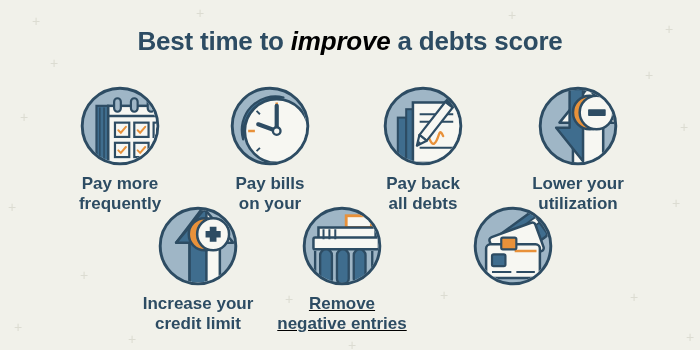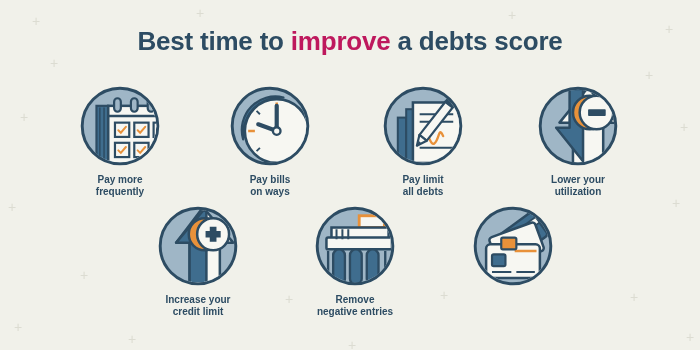--- a/index.html
+++ b/index.html
@@ -32,35 +32,35 @@
     position: absolute;
     top: 26px;
     left: 0;
     width: 700px;
     text-align: center;
     font-size: 26px;
     font-weight: bold;
     color: #2d4c63;
     letter-spacing: -0.2px;
   }
-  .title .accent { color: #be185d; }
+  .title .accent { color: #000000; font-style: italic; }
 
   .item {
     position: absolute;
     width: 150px;
     text-align: center;
   }
   .icon-wrap {
     width: 84px;
     height: 84px;
     margin: 0 auto;
   }
   .label {
     margin-top: 6px;
-    font-size: 10px;
+    font-size: 17px;
     font-weight: bold;
     color: #2d4c63;
     line-height: 1.18;
     white-space: pre-line;
   }
   
   .r1 { top: 84px; }
   .r2 { top: 204px; }
 </style>
 </head>
@@ -140,21 +140,21 @@
           <line x1="24" y1="56" x2="32" y2="56" stroke="#e8913a" stroke-width="3"></line>
           <line x1="34" y1="32" x2="38" y2="36" stroke="#2d4c63" stroke-width="2.2"></line>
           <line x1="34" y1="80" x2="38" y2="76" stroke="#2d4c63" stroke-width="2.2"></line>
           <line x1="58" y1="56" x2="58" y2="26" stroke="#2d4c63" stroke-width="5" stroke-linecap="round"></line>
           <line x1="58" y1="56" x2="36" y2="48" stroke="#2d4c63" stroke-width="5" stroke-linecap="round"></line>
           <circle cx="58" cy="56" r="4.5" fill="#f7f7f2" stroke="#2d4c63" stroke-width="2.8"></circle>
         </g>
       </svg>
     </div>
     <div class="label">Pay bills
-on ways</div>
+on your</div>
   </div>
 
   <div class="item r1" style="left:348px;">
     <div class="icon-wrap">
       <svg viewBox="0 0 100 100" width="84" height="84">
         <circle cx="50" cy="50" r="45" fill="#9fb6c6" stroke="#2d4c63" stroke-width="3.5"></circle>
         <clipPath id="c3">
             <circle cx="50" cy="50" r="43.2"></circle>
           </clipPath>
         <g clip-path="url(#c3)">
@@ -167,21 +167,21 @@
           <path d="M46 68 q6 -18 12 -2 q5 13 11 -6 q2 -6 5 2" stroke="#e8913a" stroke-width="2.8" fill="none" stroke-linecap="round"></path>
           <g transform="rotate(38 62 48)">
             <rect x="57" y="4" width="11" height="14" fill="#2d4c63" stroke="#2d4c63" stroke-width="2.4"></rect>
             <rect x="57" y="18" width="11" height="50" fill="#f7f7f2" stroke="#2d4c63" stroke-width="2.6"></rect>
             <path d="M57 68 L62.5 80 L68 68 Z" fill="#f7f7f2" stroke="#2d4c63" stroke-width="2.6" stroke-linejoin="round"></path>
             <line x1="62.5" y1="74" x2="62.5" y2="80" stroke="#2d4c63" stroke-width="2.4"></line>
           </g>
         </g>
       </svg>
     </div>
-    <div class="label">Pay limit
+    <div class="label">Pay back
 all debts</div>
   </div>
 
   <div class="item r2" style="left:123px;">
     <div class="icon-wrap">
       <svg viewBox="0 0 100 100" width="84" height="84">
         <circle cx="50" cy="50" r="45" fill="#9fb6c6" stroke="#2d4c63" stroke-width="3.5"></circle>
         <clipPath id="c5">
             <circle cx="50" cy="50" r="43.2"></circle>
           </clipPath>
@@ -211,21 +211,21 @@
           <circle cx="64" cy="34" r="20" fill="#e8913a" stroke="#2d4c63" stroke-width="3"></circle>
           <circle cx="72" cy="34" r="20" fill="#f7f7f2" stroke="#2d4c63" stroke-width="3"></circle>
           <rect x="62" y="30" width="21" height="8" rx="1" fill="#2d4c63"></rect>
         </g>
       </svg>
     </div>
     <div class="label">Lower your
 utilization</div>
   </div>
 
-  <div class="item r2" style="left:280px;">
+  <div class="item r2" style="left:267px;text-decoration:underline;">
     <div class="icon-wrap">
       <svg viewBox="0 0 100 100" width="84" height="84">
         <circle cx="50" cy="50" r="45" fill="#9fb6c6" stroke="#2d4c63" stroke-width="3.5"></circle>
         <clipPath id="c6">
             <circle cx="50" cy="50" r="43.2"></circle>
           </clipPath>
         <g clip-path="url(#c6)">
           <rect x="55" y="14" width="30" height="14" fill="#f7f7f2" stroke="#e8913a" stroke-width="3.4"></rect>
           <rect x="22" y="28" width="68" height="16" fill="#f7f7f2" stroke="#2d4c63" stroke-width="3"></rect>
           <rect x="16" y="40" width="78" height="14" rx="2" fill="#f7f7f2" stroke="#2d4c63" stroke-width="3"></rect>

